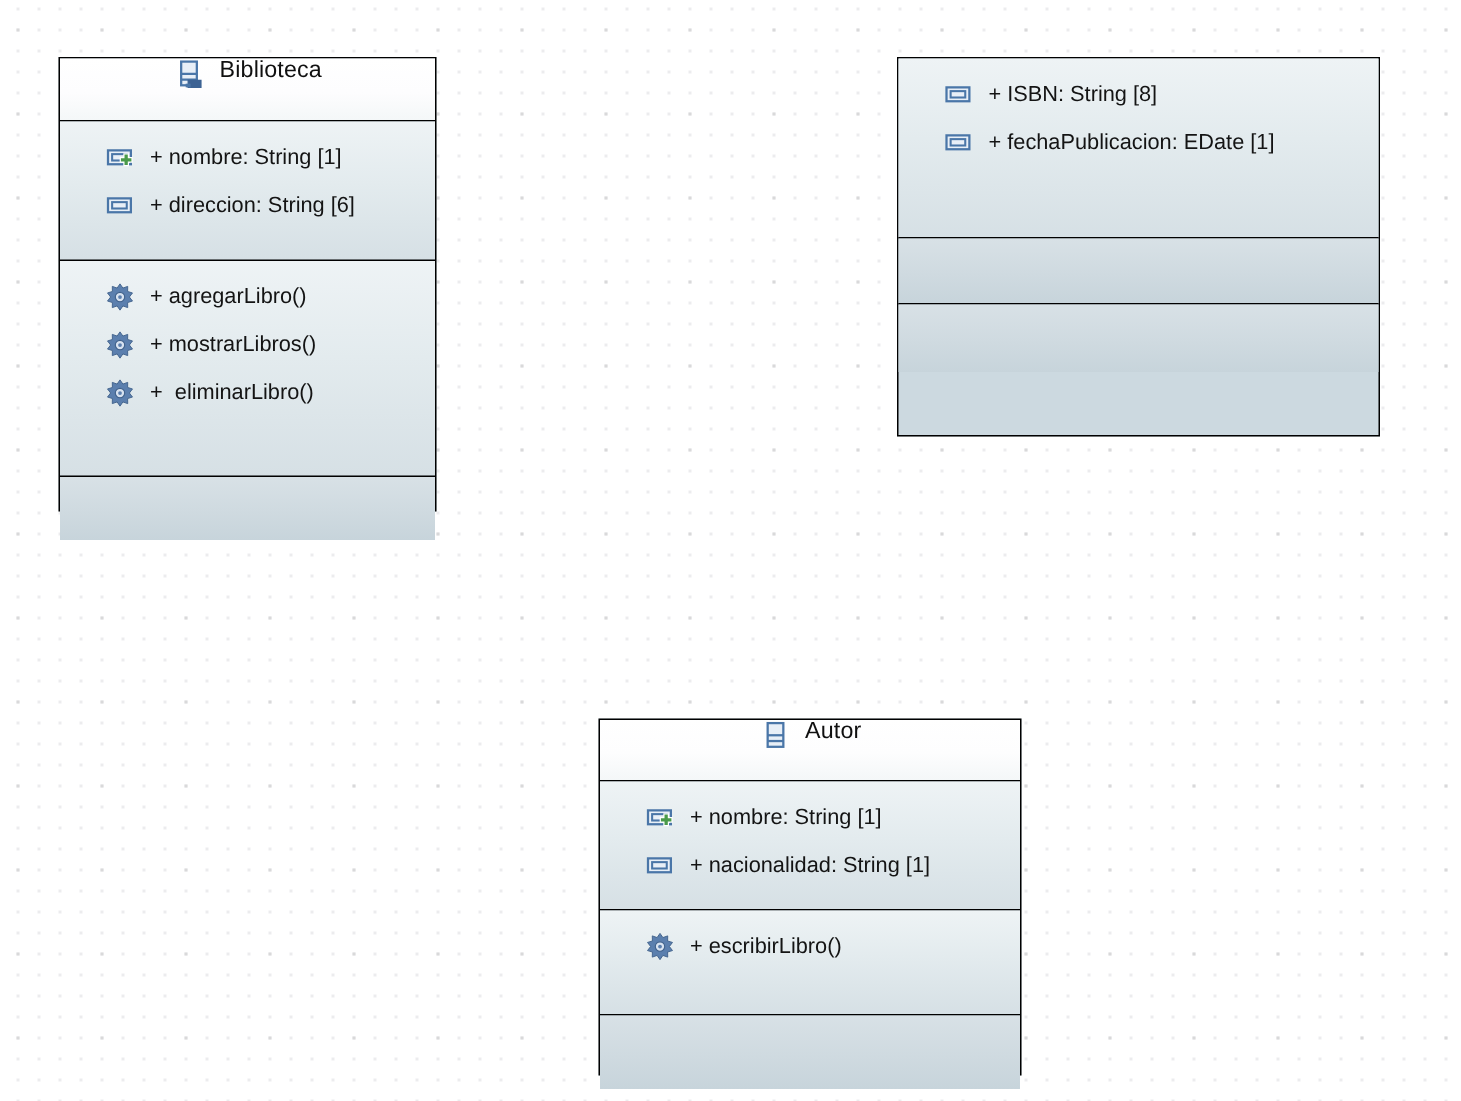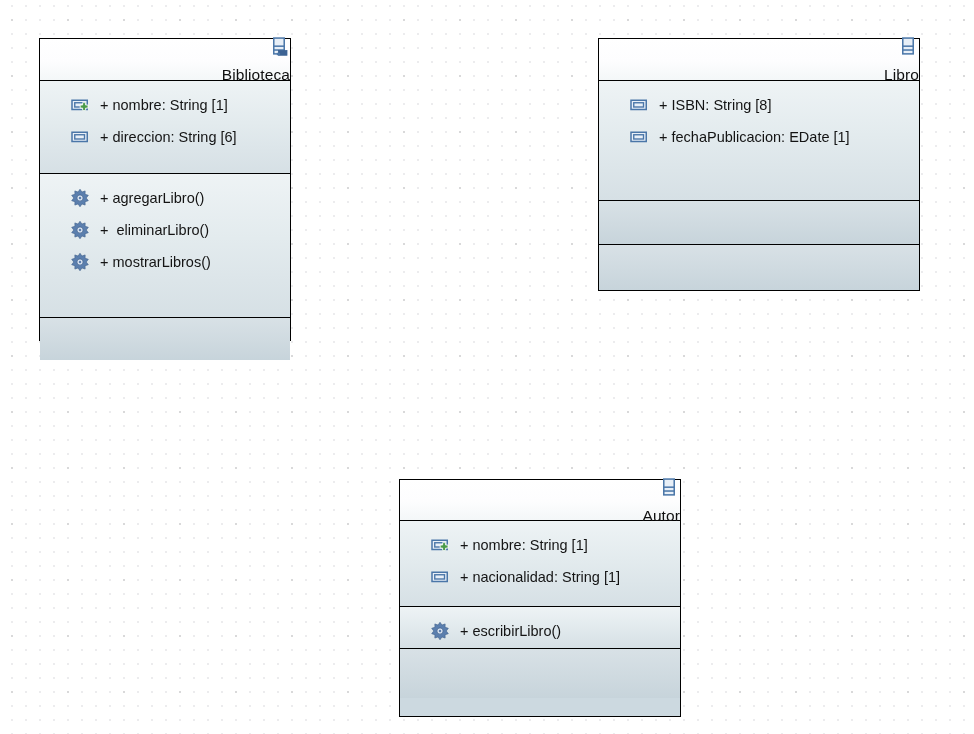--- a/index.html
+++ b/index.html
@@ -33,26 +33,25 @@
     position: absolute;
     box-sizing: border-box;
     border: 1.6px solid #000000;
     background: #ccd9e0;
     box-shadow: 0 0 0 0 rgba(0,0,0,0);
   }
 
   .uml-title {
     box-sizing: border-box;
     display: flex;
-    align-items: flex-end;
+    align-items: flex-start;
     justify-content: center;
     gap: 9px;
     border-bottom: 1.6px solid #000000;
     background: linear-gradient(180deg, #ffffff 0%, #fdfdfe 55%, #f4f7f8 100%);
-    flex-direction: column;
   }
   .uml-title-text {
     font-size: 15.5px;
     color: #101010;
     letter-spacing: .1px;
     line-height: 1;
     white-space: nowrap;
   }
 
   .uml-compartment {
@@ -140,46 +139,36 @@
           <span class="uml-feature-label">+ agregarLibro()</span>
         </div>
         <div class="uml-feature">
           <span class="icon">
             <svg viewBox="0 0 16 16" class="icon icon-feature">
               <polygon points="8.00,1.00 9.55,3.24 12.11,2.34 12.05,5.06 14.66,5.84 13.00,8.00 14.66,10.16 12.05,10.94 12.11,13.66 9.55,12.76 8.00,15.00 6.45,12.76 3.89,13.66 3.95,10.94 1.34,10.16 3.00,8.00 1.34,5.84 3.95,5.06 3.89,2.34 6.45,3.24" fill="#5b7fae" stroke="#41628c" stroke-width=".5"></polygon>
               <circle cx="8" cy="8" r="2.5" fill="#d7e2f0" stroke="#41628c" stroke-width=".6"></circle>
               <circle cx="8" cy="8" r="1.0" fill="#5b7fae"></circle>
             </svg>
           </span>
+          <span class="uml-feature-label">+ mostrarLibros()</span>
+        </div>
+        <div class="uml-feature">
+          <span class="icon">
+            <svg viewBox="0 0 16 16" class="icon icon-feature">
+              <polygon points="8.00,1.00 9.55,3.24 12.11,2.34 12.05,5.06 14.66,5.84 13.00,8.00 14.66,10.16 12.05,10.94 12.11,13.66 9.55,12.76 8.00,15.00 6.45,12.76 3.89,13.66 3.95,10.94 1.34,10.16 3.00,8.00 1.34,5.84 3.95,5.06 3.89,2.34 6.45,3.24" fill="#5b7fae" stroke="#41628c" stroke-width=".5"></polygon>
+              <circle cx="8" cy="8" r="2.5" fill="#d7e2f0" stroke="#41628c" stroke-width=".6"></circle>
+              <circle cx="8" cy="8" r="1.0" fill="#5b7fae"></circle>
+            </svg>
+          </span>
           <span class="uml-feature-label">+  eliminarLibro()</span>
-        </div>
-        <div class="uml-feature">
-          <span class="icon">
-            <svg viewBox="0 0 16 16" class="icon icon-feature">
-              <polygon points="8.00,1.00 9.55,3.24 12.11,2.34 12.05,5.06 14.66,5.84 13.00,8.00 14.66,10.16 12.05,10.94 12.11,13.66 9.55,12.76 8.00,15.00 6.45,12.76 3.89,13.66 3.95,10.94 1.34,10.16 3.00,8.00 1.34,5.84 3.95,5.06 3.89,2.34 6.45,3.24" fill="#5b7fae" stroke="#41628c" stroke-width=".5"></polygon>
-              <circle cx="8" cy="8" r="2.5" fill="#d7e2f0" stroke="#41628c" stroke-width=".6"></circle>
-              <circle cx="8" cy="8" r="1.0" fill="#5b7fae"></circle>
-            </svg>
-          </span>
-          <span class="uml-feature-label">+ mostrarLibros()</span>
         </div>
       </div>
       <div class="uml-compartment empty last" style="height: 42px;"></div>
     </div>
     <div class="uml-class" style="left: 598px; top: 38px; width: 322px; height: 253px;">
-      <div class="uml-title" style="height: 42px;">
-        <span class="icon">
-          <svg viewBox="0 0 16 16" class="icon icon-title">
-            <rect x="4.2" y="1.5" width="7.6" height="11.5" fill="#e8eff7" stroke="#4a76a8" stroke-width="1.1"></rect>
-            <line x1="4.2" y1="7.4" x2="11.8" y2="7.4" stroke="#4a76a8" stroke-width="1.1"></line>
-            <line x1="4.2" y1="10.2" x2="11.8" y2="10.2" stroke="#4a76a8" stroke-width="1.1"></line>
-          </svg>
-        </span>
-        <span class="uml-title-text">Libro</span>
-      </div>
       <div class="uml-compartment" style="height: 120px;">
         <div class="uml-feature">
           <span class="icon">
             <svg viewBox="0 0 16 16" class="icon icon-feature">
               <rect x="1.6" y="4.2" width="12.2" height="7.4" fill="#e8eff7" stroke="#4a76a8" stroke-width="1.2"></rect>
               <rect x="3.8" y="6.2" width="7.8" height="3.4" fill="none" stroke="#4a76a8" stroke-width="1.1"></rect>
             </svg>
           </span>
           <span class="uml-feature-label">+ ISBN: String [8]</span>
         </div>
@@ -221,21 +210,21 @@
         <div class="uml-feature">
           <span class="icon">
             <svg viewBox="0 0 16 16" class="icon icon-feature">
               <rect x="1.6" y="4.2" width="12.2" height="7.4" fill="#e8eff7" stroke="#4a76a8" stroke-width="1.2"></rect>
               <rect x="3.8" y="6.2" width="7.8" height="3.4" fill="none" stroke="#4a76a8" stroke-width="1.1"></rect>
             </svg>
           </span>
           <span class="uml-feature-label">+ nacionalidad: String [1]</span>
         </div>
       </div>
-      <div class="uml-compartment" style="height: 42px;">
+      <div class="uml-compartment" style="height: 70px;">
         <div class="uml-feature">
           <span class="icon">
             <svg viewBox="0 0 16 16" class="icon icon-feature">
               <polygon points="8.00,1.00 9.55,3.24 12.11,2.34 12.05,5.06 14.66,5.84 13.00,8.00 14.66,10.16 12.05,10.94 12.11,13.66 9.55,12.76 8.00,15.00 6.45,12.76 3.89,13.66 3.95,10.94 1.34,10.16 3.00,8.00 1.34,5.84 3.95,5.06 3.89,2.34 6.45,3.24" fill="#5b7fae" stroke="#41628c" stroke-width=".5"></polygon>
               <circle cx="8" cy="8" r="2.5" fill="#d7e2f0" stroke="#41628c" stroke-width=".6"></circle>
               <circle cx="8" cy="8" r="1.0" fill="#5b7fae"></circle>
             </svg>
           </span>
           <span class="uml-feature-label">+ escribirLibro()</span>
         </div>

